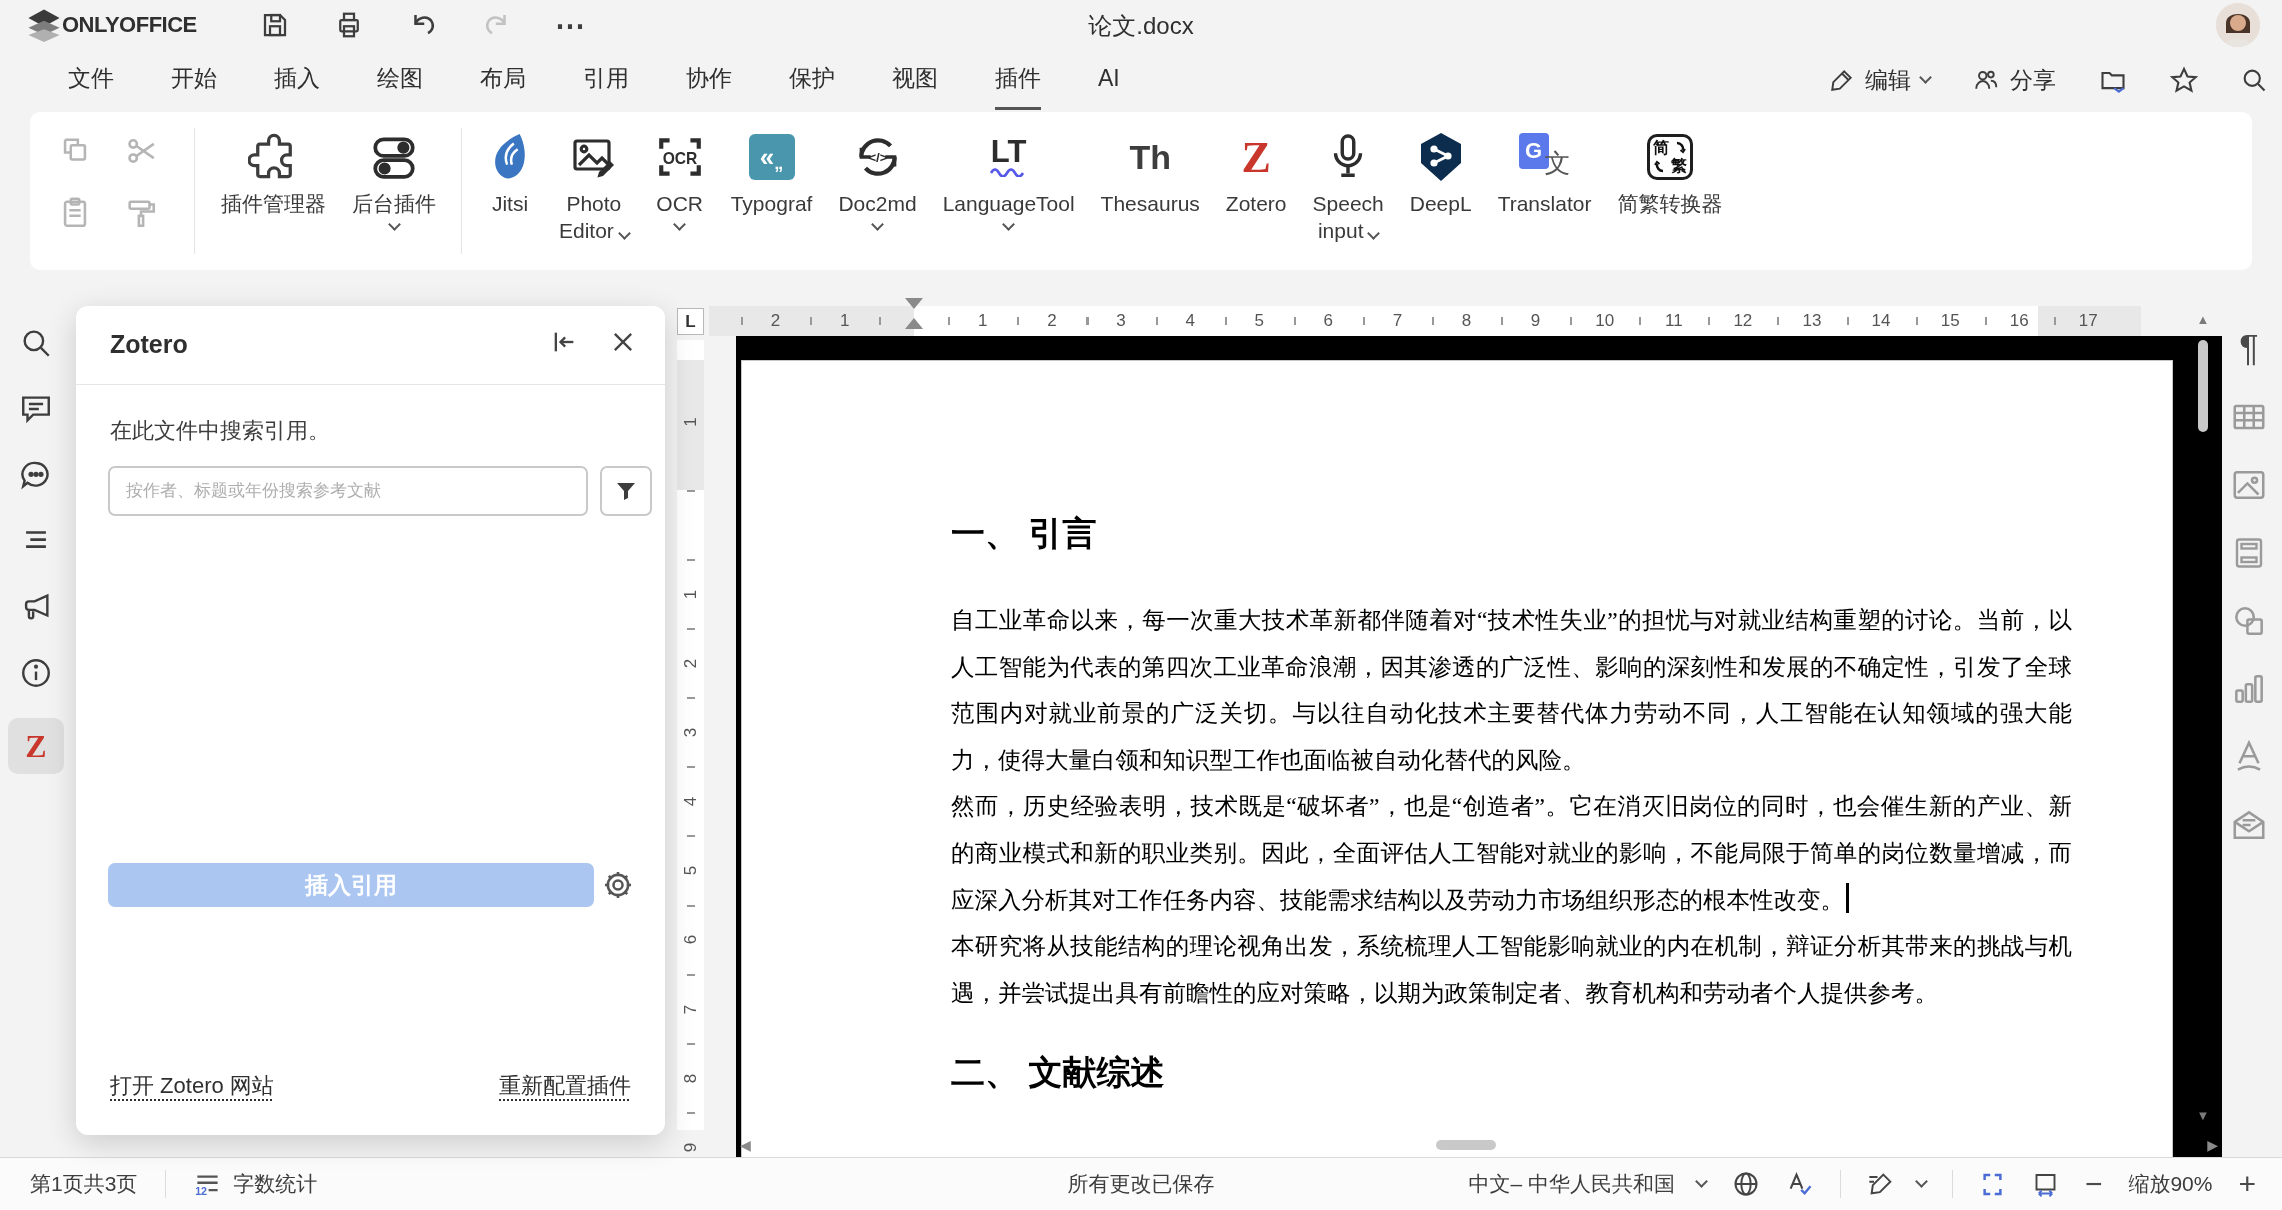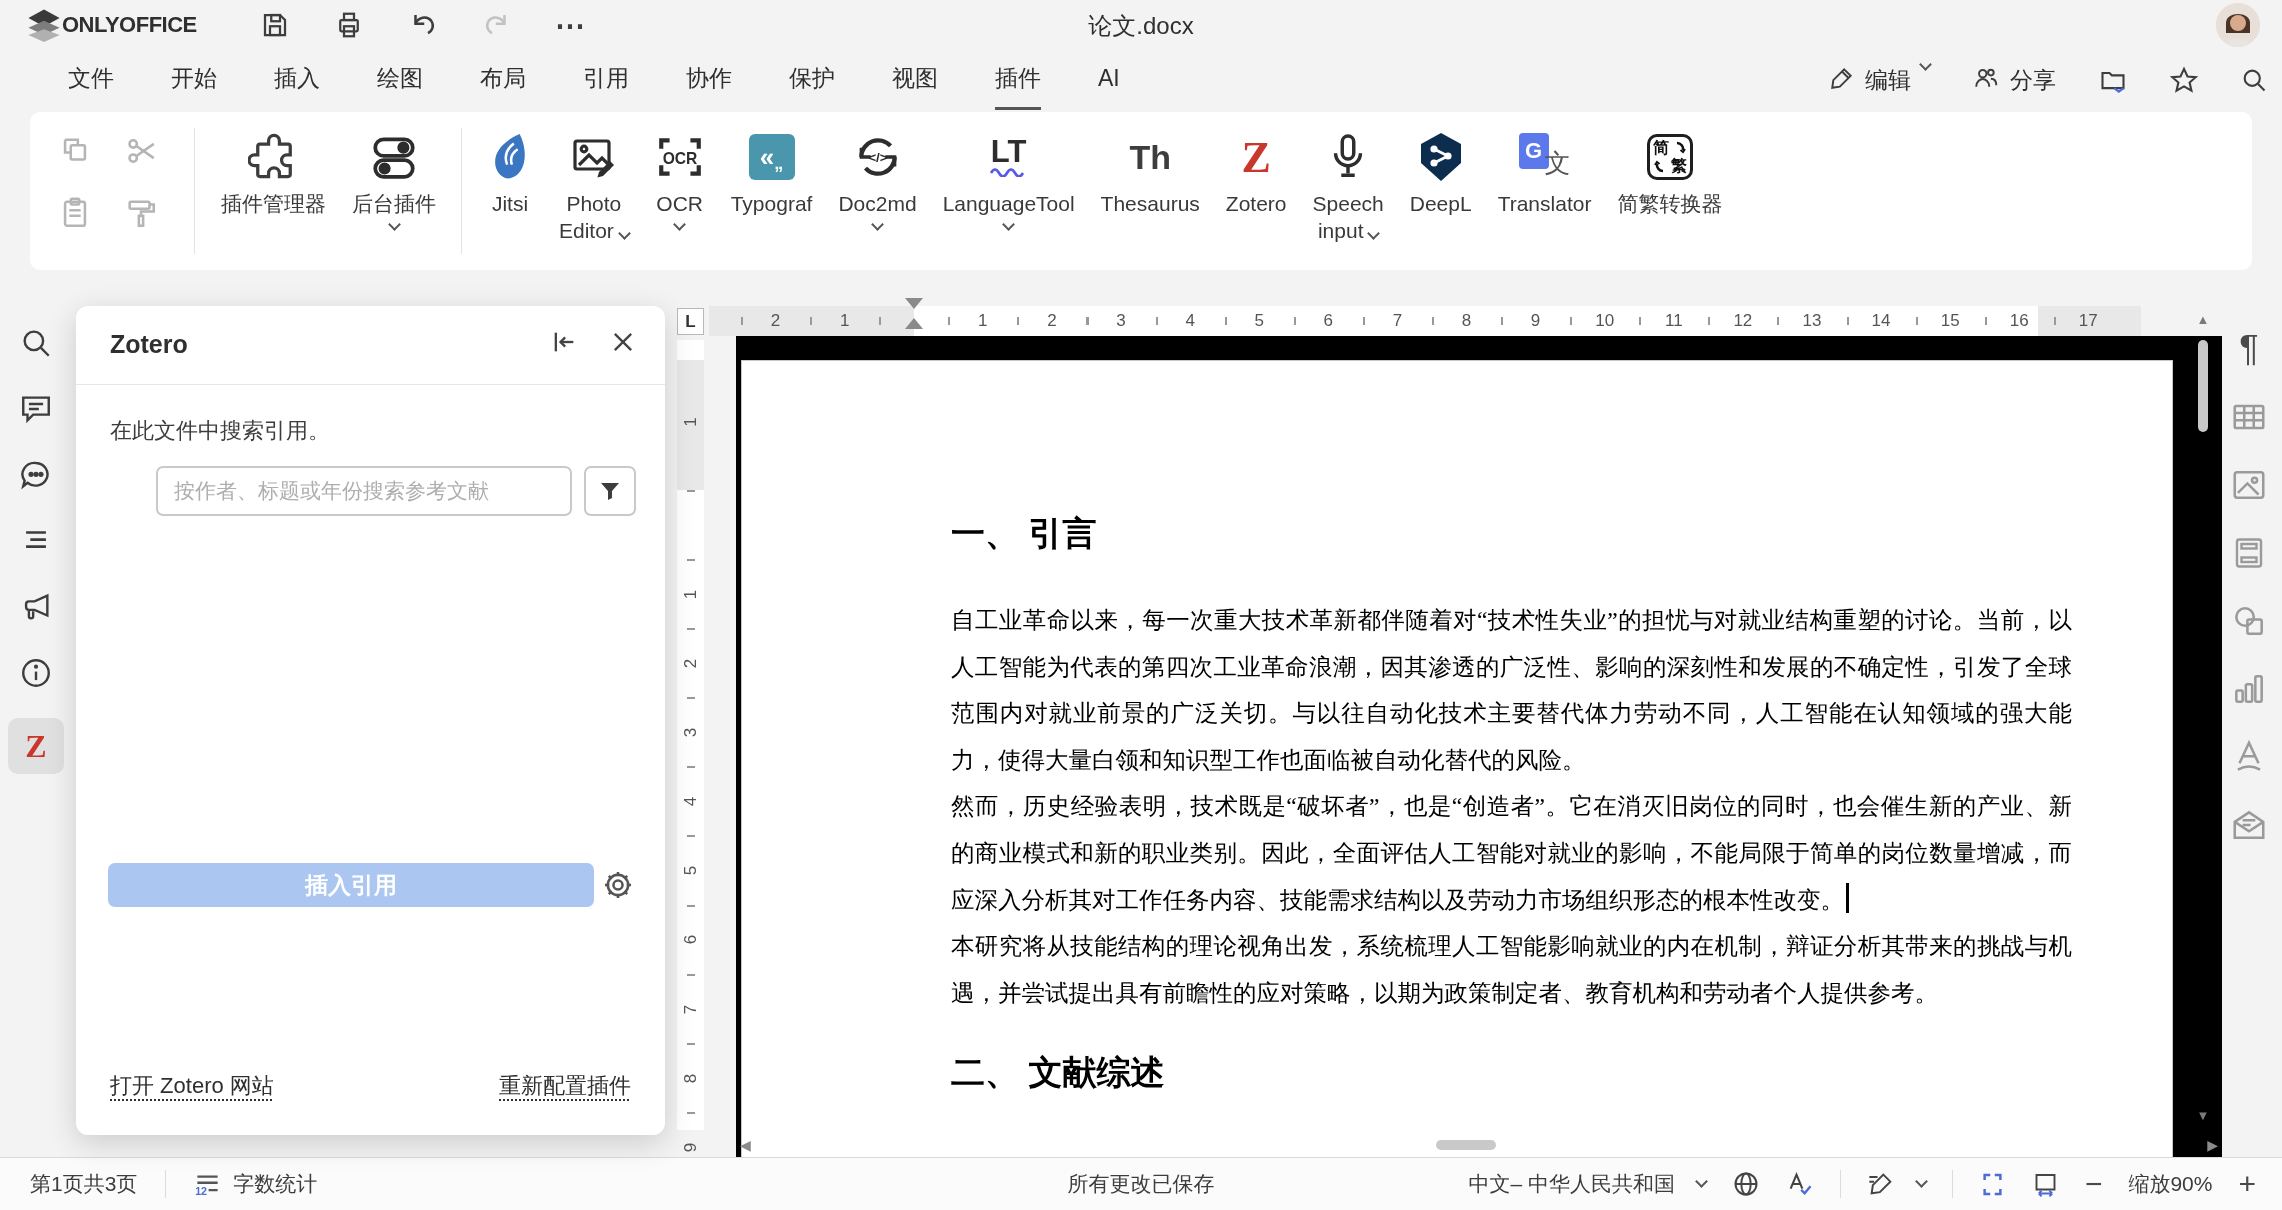--- a/index.html
+++ b/index.html
@@ -15,21 +15,21 @@
   .qi { width:34px; height:34px; display:flex; align-items:center; justify-content:center; }
   .doc-title { position:absolute; left:0; right:0; top:10px; text-align:center; font-size:24px; color:#2f2f2f; }
   .avatar { position:absolute; right:22px; top:3px; width:44px; height:44px; border-radius:50%; overflow:hidden; background:#e9e2dc; }
 
   
   .menurow { position:absolute; left:12px; top:50px; width:2282px; height:60px; }
   .tabs { position:absolute; left:56px; top:0; height:60px; display:flex; gap:57px; align-items:center; }
   .tab { font-size:23px; color:#2f2f2f; cursor:default; height:60px; display:flex; align-items:center; border-bottom:3px solid transparent; }
   .tab.active { border-bottom:3px solid #555; }
   .menu-right { position:absolute; right:26px; top:0; height:60px; display:flex; gap:42px; align-items:center; font-size:23px; color:#2f2f2f; }
-  .mr-item { display:flex; gap:10px; }
+  .mr-item { display:flex; align-items:center; gap:10px; }
   .chev { display:inline-block; width:9px; height:9px; border-right:2px solid #555; border-bottom:2px solid #555; transform:rotate(45deg); margin-top:-5px; }
 
   
   .toolbar { position:absolute; left:30px; top:112px; width:2222px; height:158px; background:#fff; border-radius:10px; }
   .clipgroup { position:absolute; left:28px; top:22px; width:120px; height:116px; }
   .clipgroup .ci { position:absolute; width:36px; height:36px; }
   .tb-div { position:absolute; top:16px; height:126px; width:1px; background:#e3e3e3; }
   .plugins { position:absolute; left:178px; top:8px; display:flex; align-items:flex-start; }
   .plug { display:flex; flex-direction:column; align-items:center; padding:4px 13px; }
   .plug .ic { height:66px; display:flex; align-items:center; justify-content:center; }
@@ -54,21 +54,21 @@
   .lsb-z { width:56px; height:56px; border-radius:10px; background:#e0e0e0; font-family:"Liberation Serif",serif; font-size:32px; font-weight:800; color:#c9372c; display:flex; align-items:center; justify-content:center; }
 
   
   .zpanel { position:absolute; left:76px; top:306px; width:589px; height:829px; background:#fff; border-radius:12px; box-shadow:0 8px 30px rgba(0,0,0,0.16); z-index:30; }
   .zp-head { position:relative; height:78px; }
   .zp-title { position:absolute; left:34px; top:24px; font-size:25px; font-weight:700; color:#2f2f2f; }
   .zp-hicons { position:absolute; right:28px; top:22px; display:flex; gap:30px; align-items:center; }
   .zp-hr { height:1px; background:#e6e6e6; }
   .zp-hint { position:absolute; left:34px; top:110px; font-size:22px; color:#3d3d3d; }
   .zp-search { position:absolute; left:32px; top:160px; display:flex; gap:12px; }
-  .zp-input { width:416px; height:50px; border:2px solid #c9c9c9; border-radius:7px; font-size:21px; padding:0 16px; color:#333; font-family:"Liberation Sans",sans-serif; outline:none;margin-left:48px; }
+  .zp-input { width:480px; height:50px; border:2px solid #c9c9c9; border-radius:7px; font-size:17px; padding:0 16px; color:#333; font-family:"Liberation Sans",sans-serif; outline:none; }
   .zp-input::placeholder { color:#aeaeae; }
   .zp-filter { width:52px; height:50px; border:2px solid #c9c9c9; border-radius:7px; background:#fff; display:flex; align-items:center; justify-content:center; }
   .zp-insert { position:absolute; left:32px; top:557px; width:486px; height:44px; background:#abc6f0; border:none; border-radius:7px; color:#fff; font-size:23px; font-weight:700; }
   .zp-gear { position:absolute; right:30px; top:562px; }
   .zp-btn { position:absolute; left:32px; width:525px; height:45px; background:#fff; border:2px solid #cfcfcf; border-radius:9px; font-size:23px; font-weight:700; color:#2f2f2f; }
   .zp-bib { top:623px; }
   .zp-refresh { top:689px; }
   .zp-links { position:absolute; left:34px; right:34px; top:765px; display:flex; justify-content:space-between; font-size:22px; color:#2f2f2f; }
   .zp-link { text-decoration:underline dotted; text-underline-offset:6px; }
 

